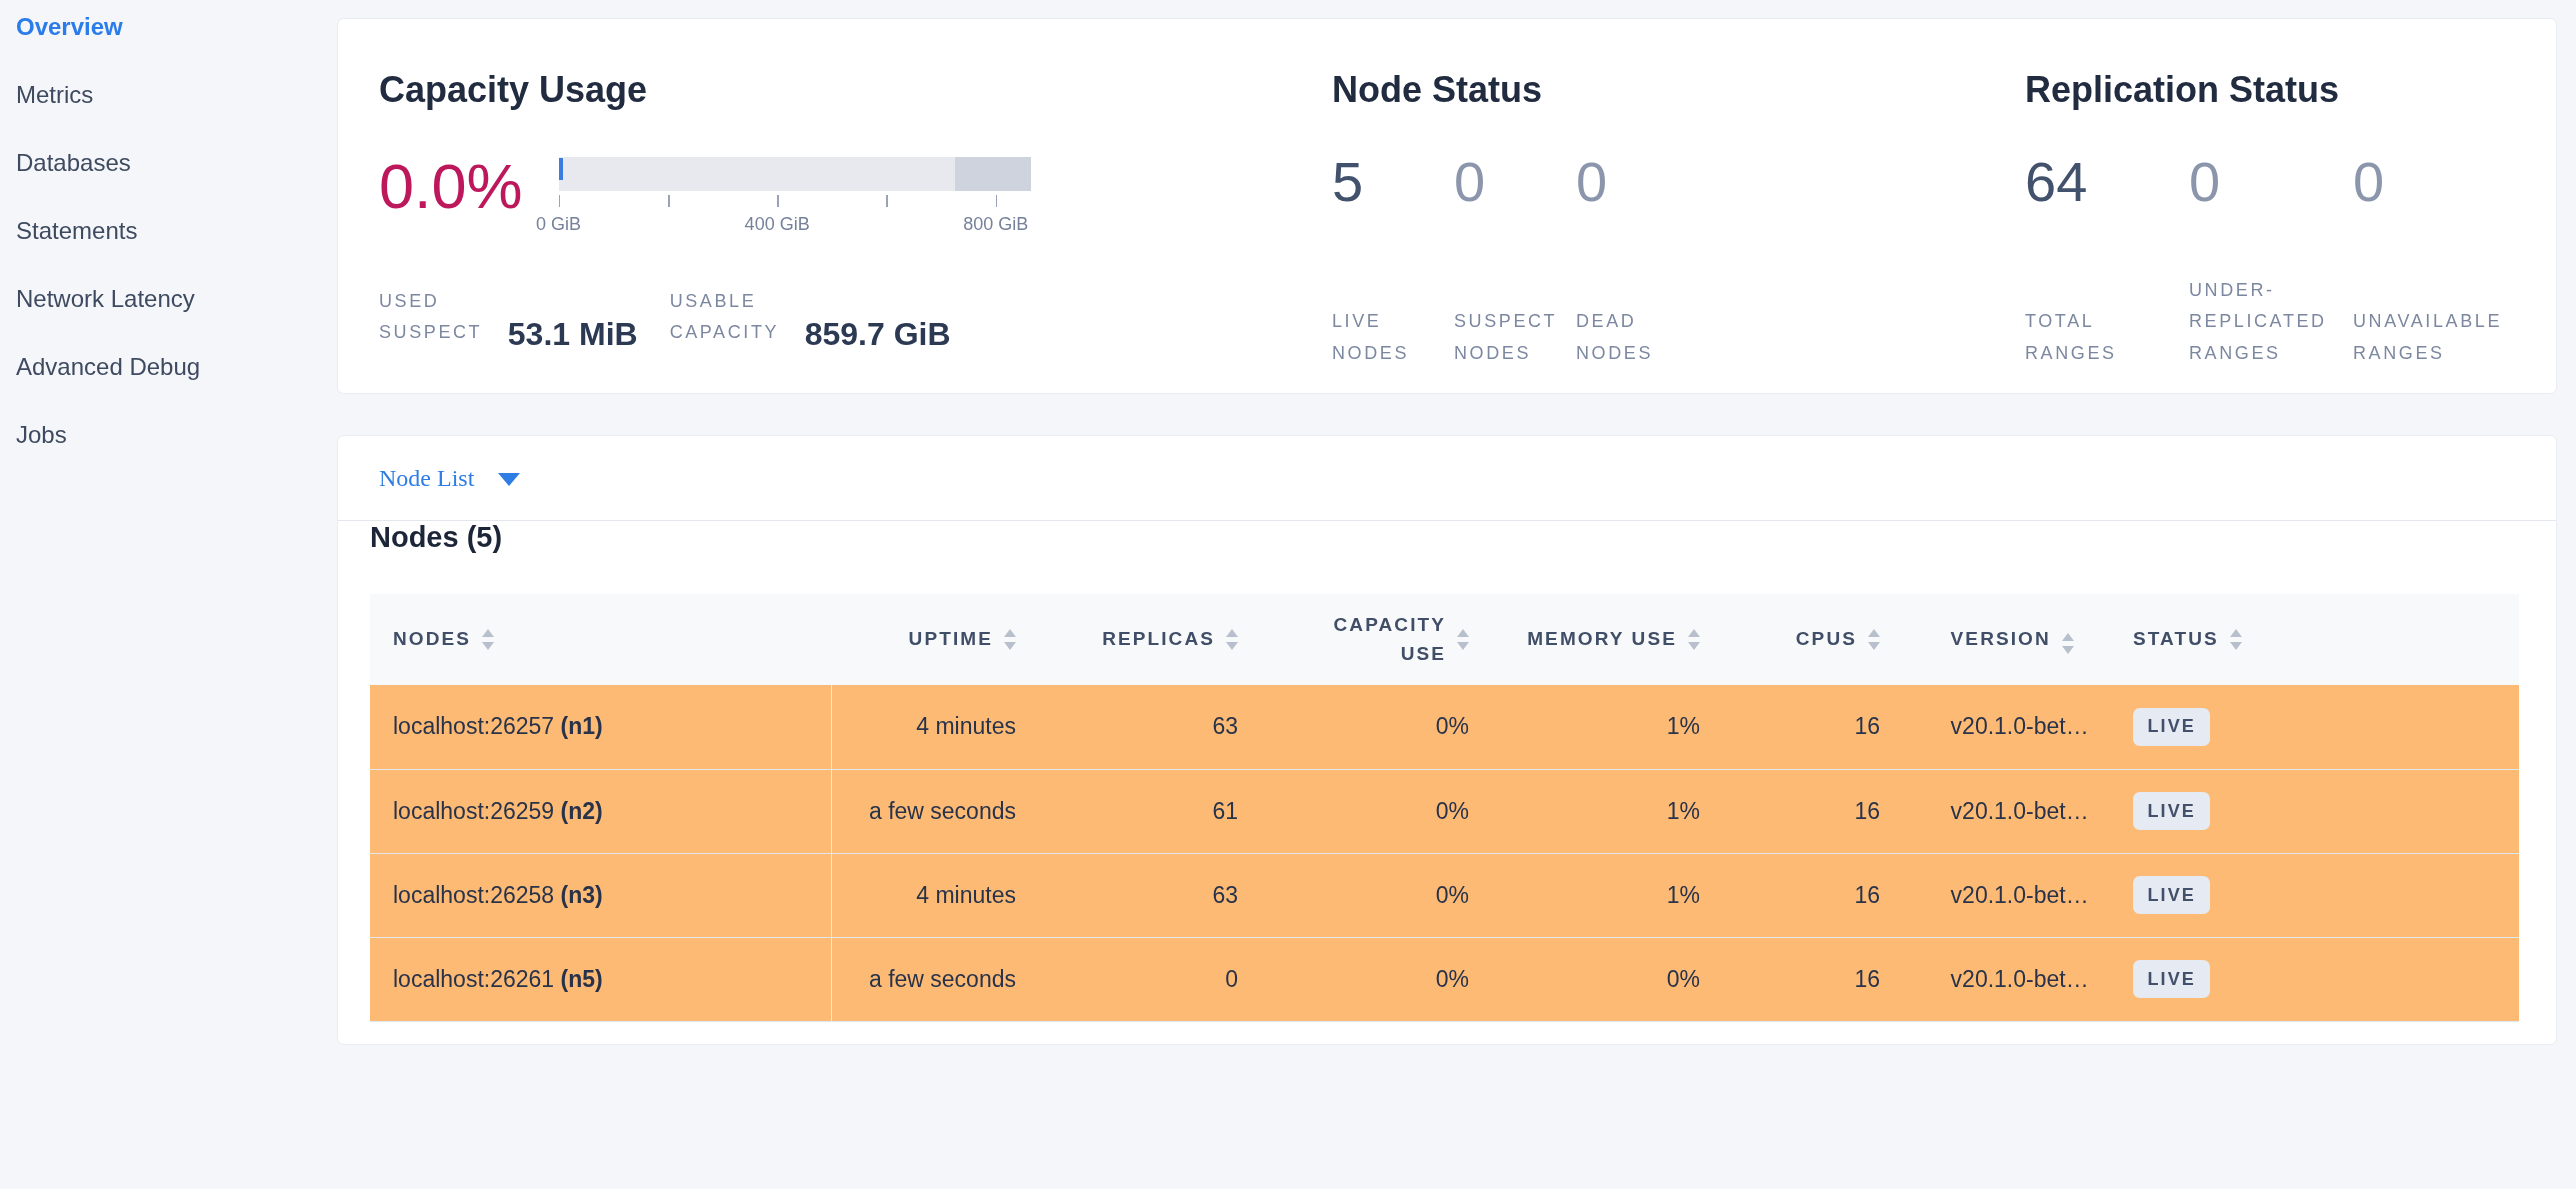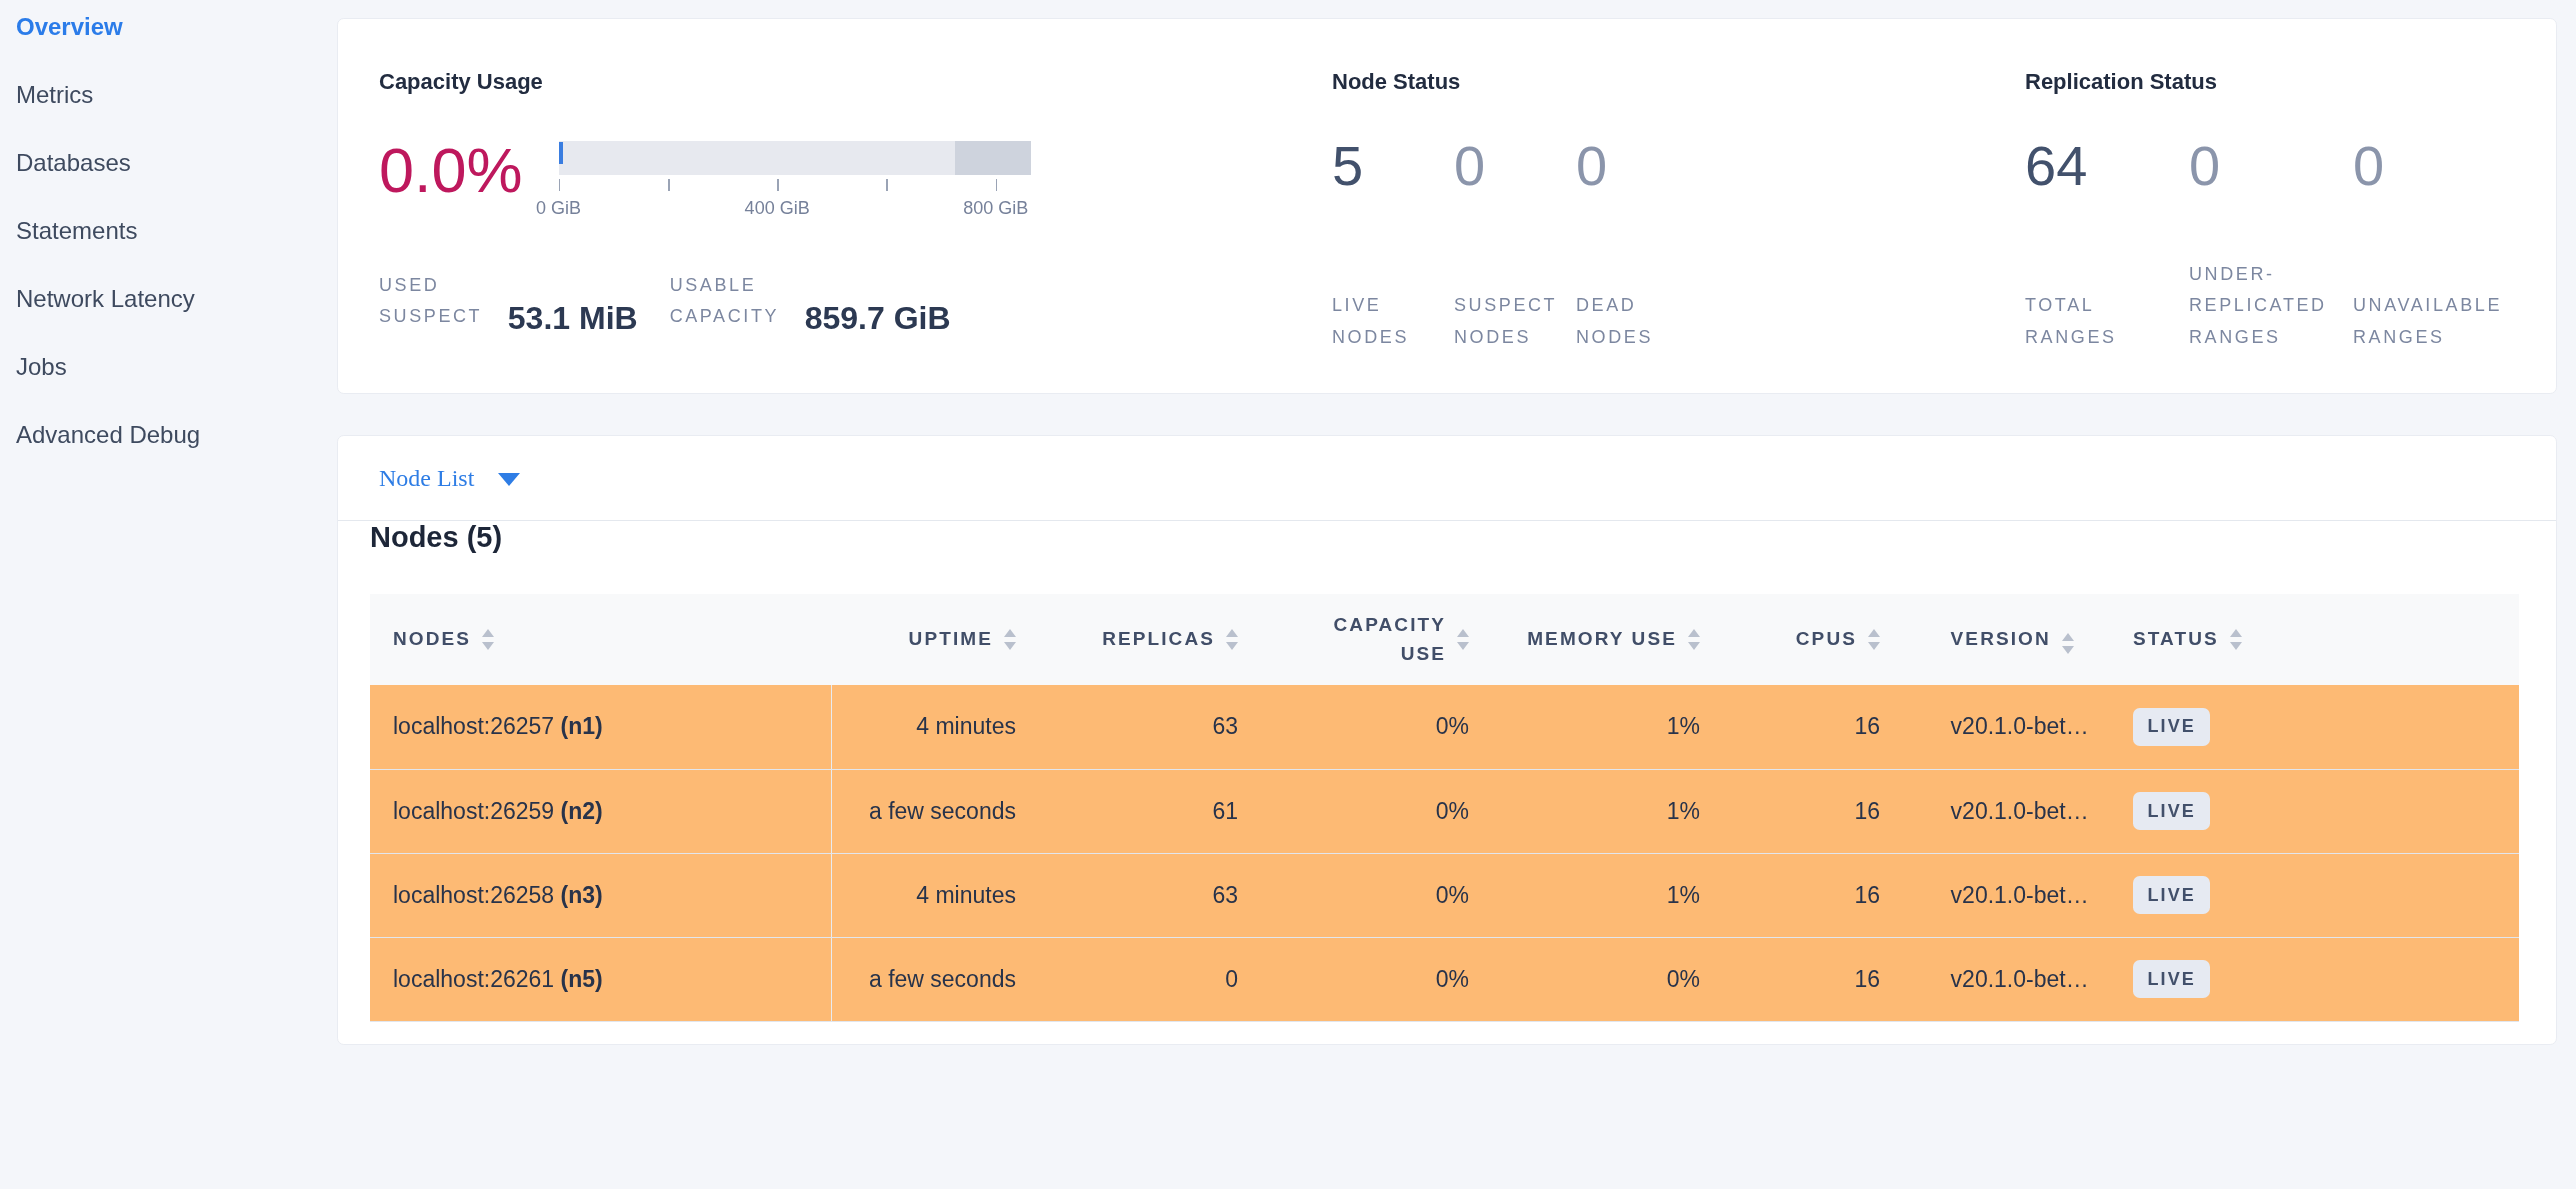--- a/index.html
+++ b/index.html
@@ -15,21 +15,21 @@
   
   .main { position:absolute; left:337px; top:0; width:2220px; }
   .card { background:#ffffff; border:0.9px solid #e9ecf2; border-radius:6.8px; }
 
   
   .card.top { margin-top:18px; height:376px; display:flex; }
   .panel { padding-top:50px; }
   .panel.capacity { width:994px; padding-left:41px; }
   .panel.nodestat { width:693px; }
   .panel.repl { flex:1; }
-  .panel-title { font-size:22px; font-weight:700; color:#222c40; }
+  .panel-title { font-size:36px; font-weight:700; color:#222c40; }
 
   .cap-row { display:flex; margin-top:44px; }
   .cap-pct { font-size:63px; font-weight:500; color:#be185d; line-height:1; }
   .cap-chart { margin-left:36px; width:472px; padding-top:1.7px; }
   .cap-bar { position:relative; height:34px; display:flex; }
   .cap-bar-light { width:84%; background:#e7e9ef; }
   .cap-bar-dark { width:16%; background:#ced3dd; }
   .cap-marker { position:absolute; left:0; top:1.7px; width:4.3px; height:22px; background:#3a7de0; }
   .cap-ticks { position:relative; height:12.8px; margin-top:4.3px; }
   .cap-tick { position:absolute; top:0; width:1.7px; height:12px; background:#9aa3b5; }
@@ -93,22 +93,22 @@
 </style>
 </head>
 <body>
 
 <div class="sidebar">
   <div class="side-item active">Overview</div>
   <div class="side-item">Metrics</div>
   <div class="side-item">Databases</div>
   <div class="side-item">Statements</div>
   <div class="side-item">Network Latency</div>
+  <div class="side-item">Advanced Debug</div>
   <div class="side-item">Jobs</div>
-  <div class="side-item">Advanced Debug</div>
 </div>
 
 <div class="main">
 
   <div class="card top">
 
     <div class="panel capacity">
       <div class="panel-title">Capacity Usage</div>
       <div class="cap-row">
         <div class="cap-pct">0.0%</div>

